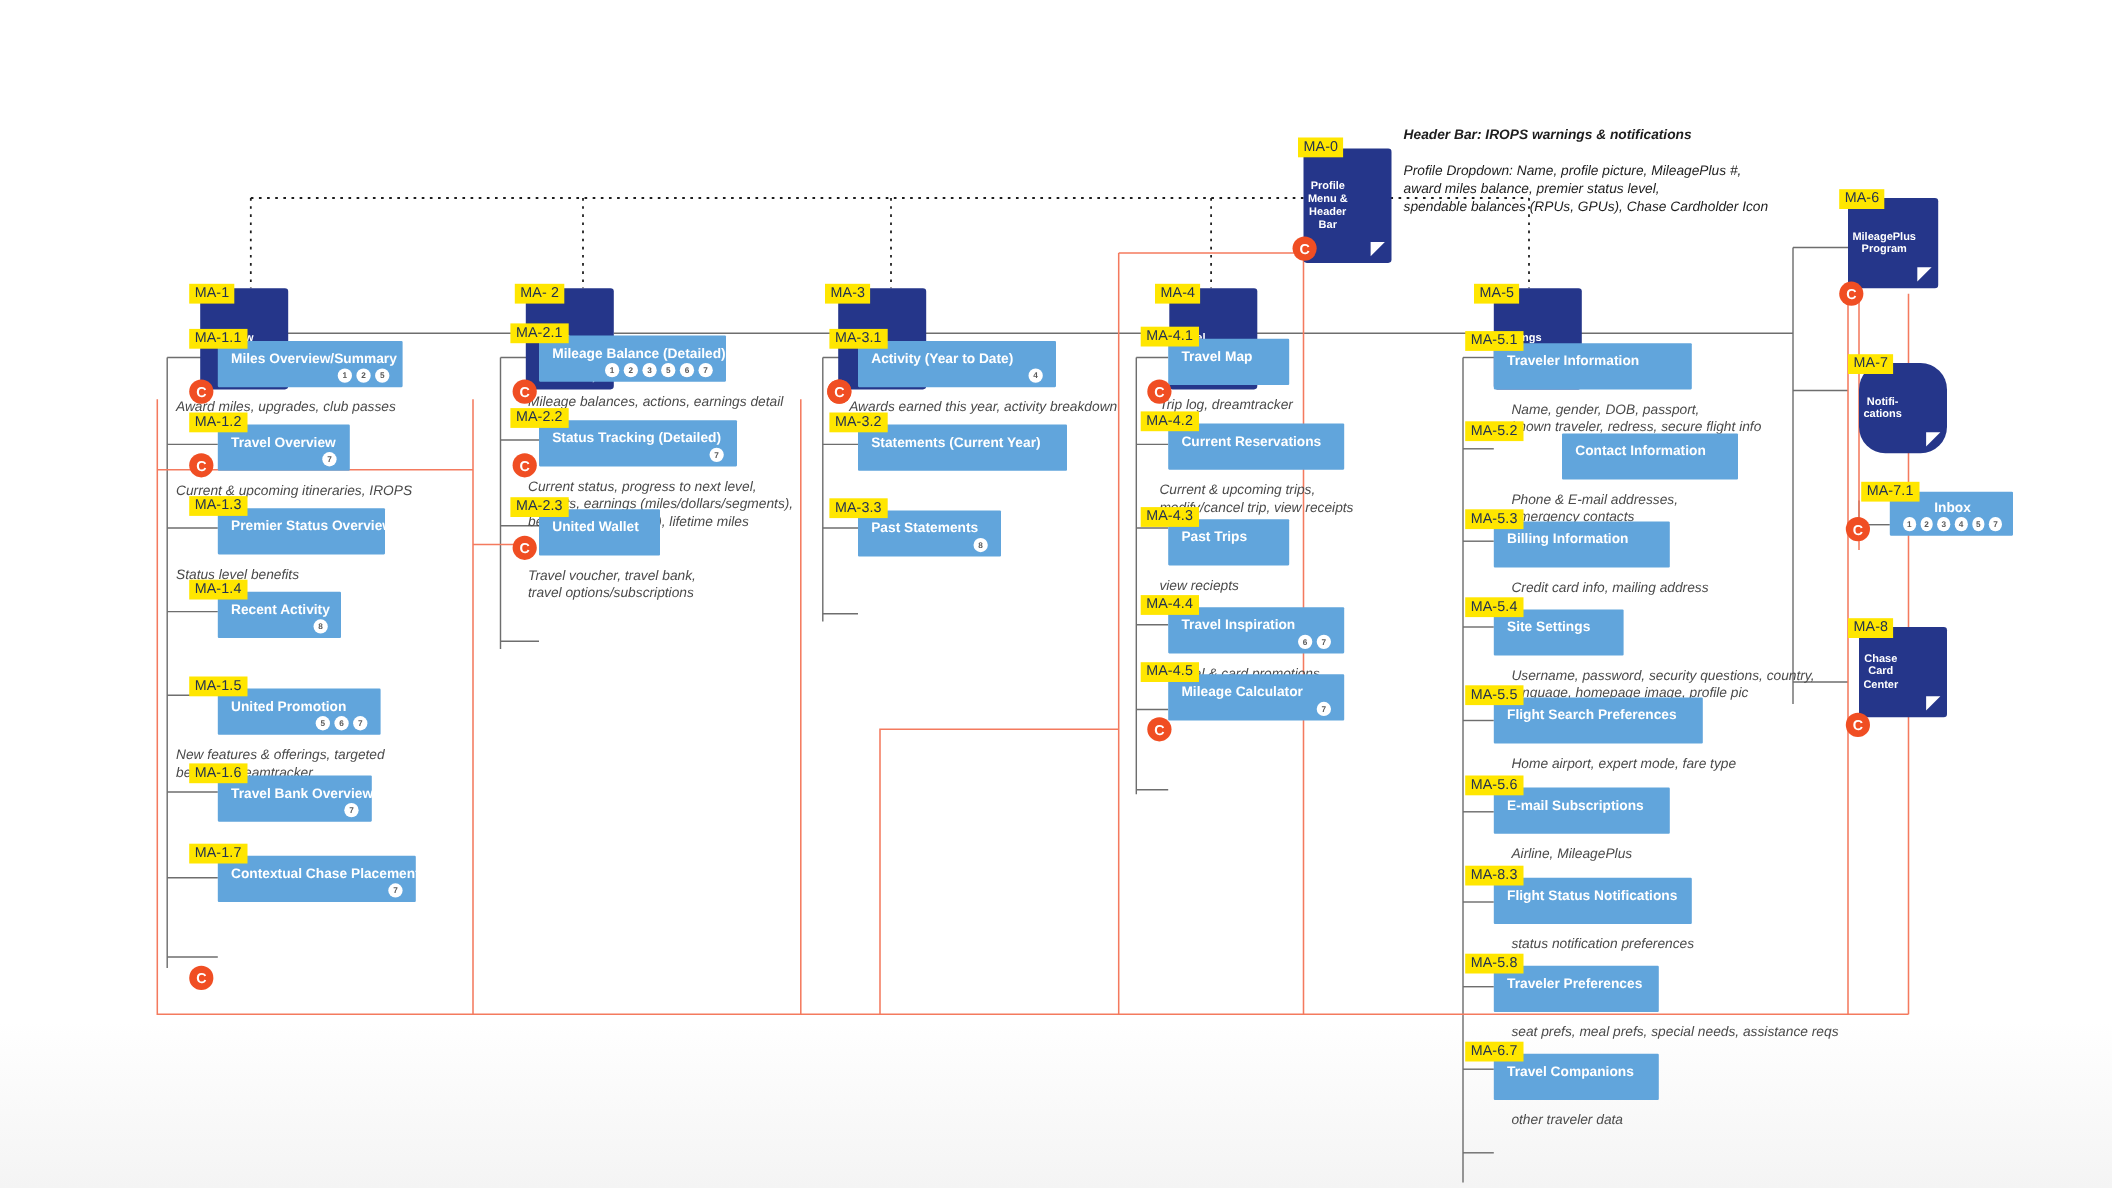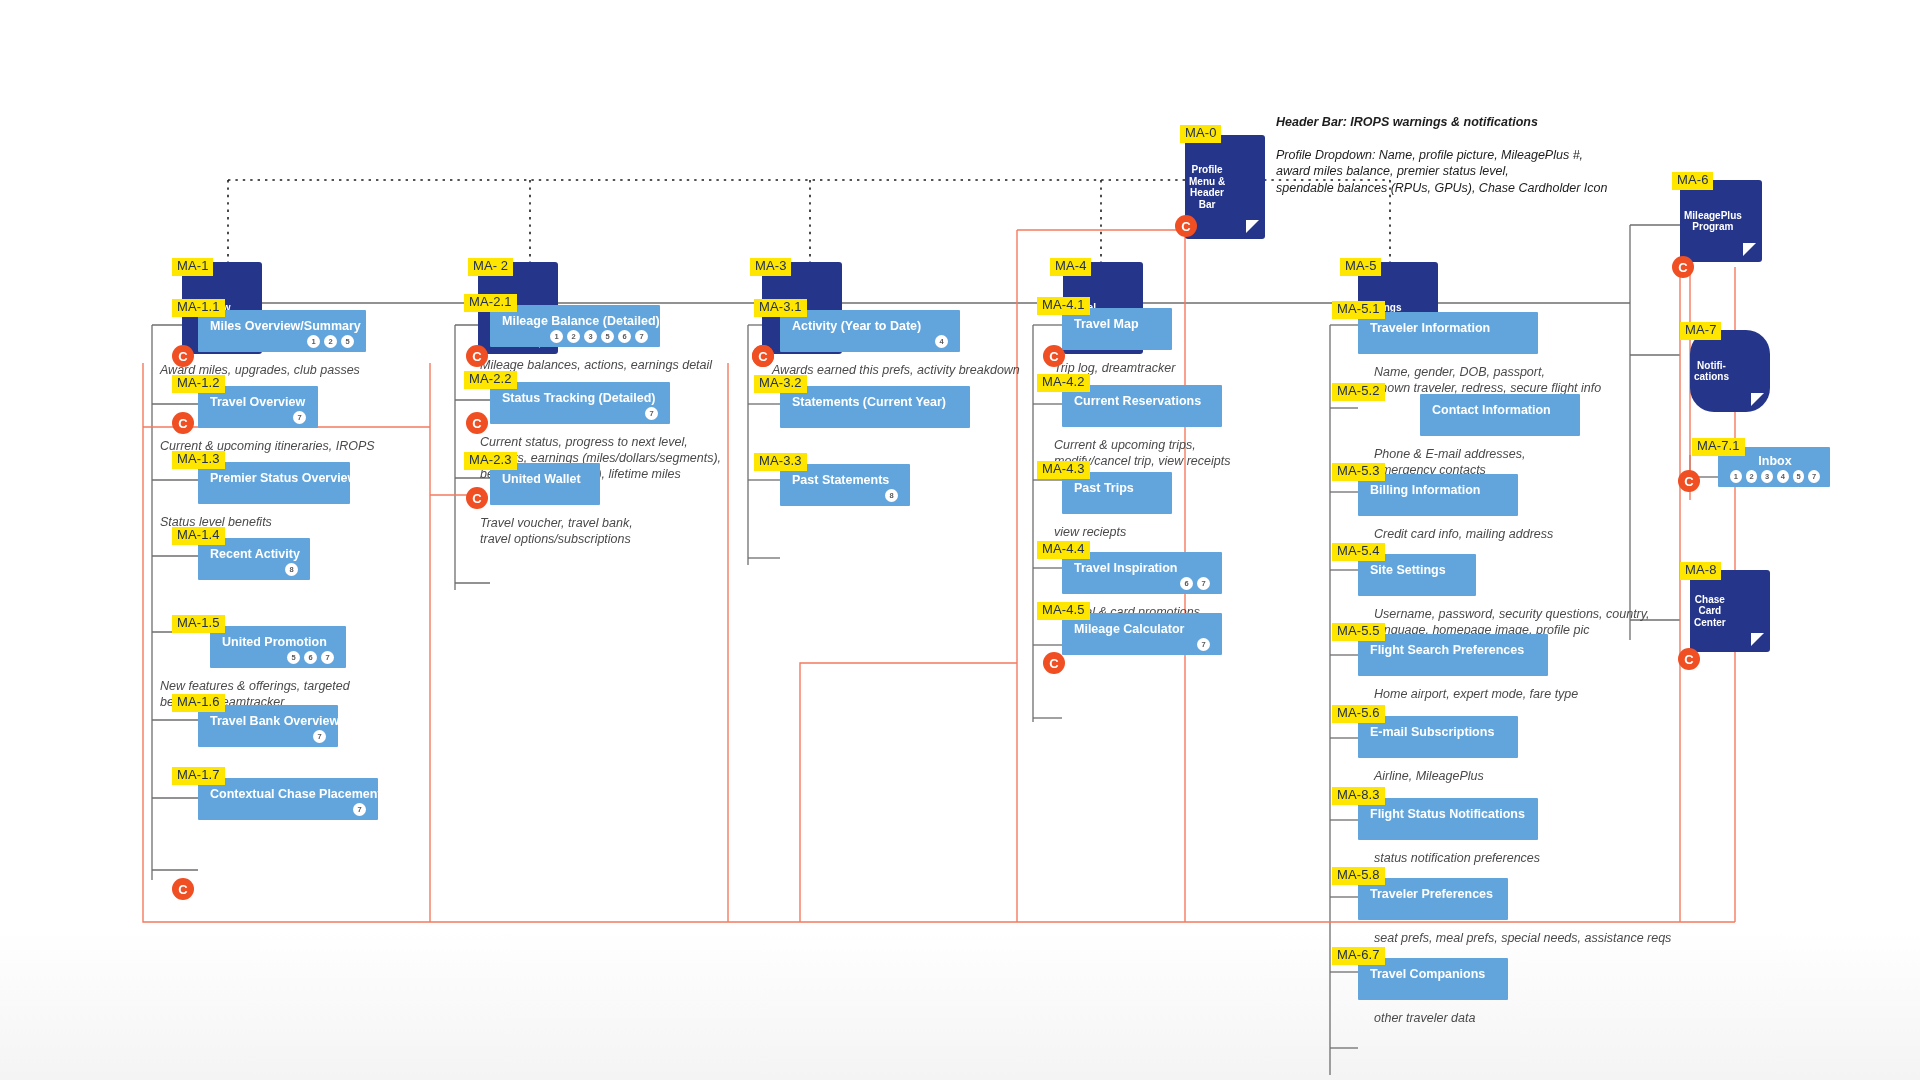--- a/index.html
+++ b/index.html
@@ -306,21 +306,21 @@
       </div>
       <div class="tag" style="left: 172px; top: 451px;">MA-1.3</div>
       <div class="desc" style="left: 160px; top: 514px;">Status level benefits</div>
       <div class="node-sub" style="left: 198px; top: 538px; width: 112px;">
         <div>Recent Activity</div>
         <div class="badges">
           <div class="badge">8</div>
         </div>
       </div>
       <div class="tag" style="left: 172px; top: 527px;">MA-1.4</div>
-      <div class="node-sub" style="left: 198px; top: 626px; width: 136px; margin-left: 12px;">
+      <div class="node-sub" style="left: 198px; top: 626px; width: 148px;">
         <div>United Promotion</div>
         <div class="badges">
           <div class="badge">5</div>
           <div class="badge">6</div>
           <div class="badge">7</div>
         </div>
       </div>
       <div class="tag" style="left: 172px; top: 615px;">MA-1.5</div>
       <div class="desc" style="left: 160px; top: 678px;">New features &amp; offerings, targeted
 benefits, dreamtracker</div>
@@ -367,21 +367,21 @@
       <div class="tag" style="left: 464px; top: 452px;">MA-2.3</div>
       <div class="desc" style="left: 480px; top: 515px;">Travel voucher, travel bank,
 travel options/subscriptions</div>
       <div class="node-sub" style="left: 780px; top: 310px; width: 180px;">
         <div>Activity (Year to Date)</div>
         <div class="badges">
           <div class="badge">4</div>
         </div>
       </div>
       <div class="tag" style="left: 754px; top: 299px;">MA-3.1</div>
-      <div class="desc" style="left: 772px; top: 362px;">Awards earned this prefs, activity breakdown</div>
+      <div class="desc" style="left: 772px; top: 362px;">Awards earned this year, activity breakdown</div>
       <div class="node-sub" style="left: 780px; top: 386px; width: 190px;">
         <div>Statements (Current Year)</div>
       </div>
       <div class="tag" style="left: 754px; top: 375px;">MA-3.2</div>
       <div class="node-sub" style="left: 780px; top: 464px; width: 130px;">
         <div>Past Statements</div>
         <div class="badges">
           <div class="badge">8</div>
         </div>
       </div>

